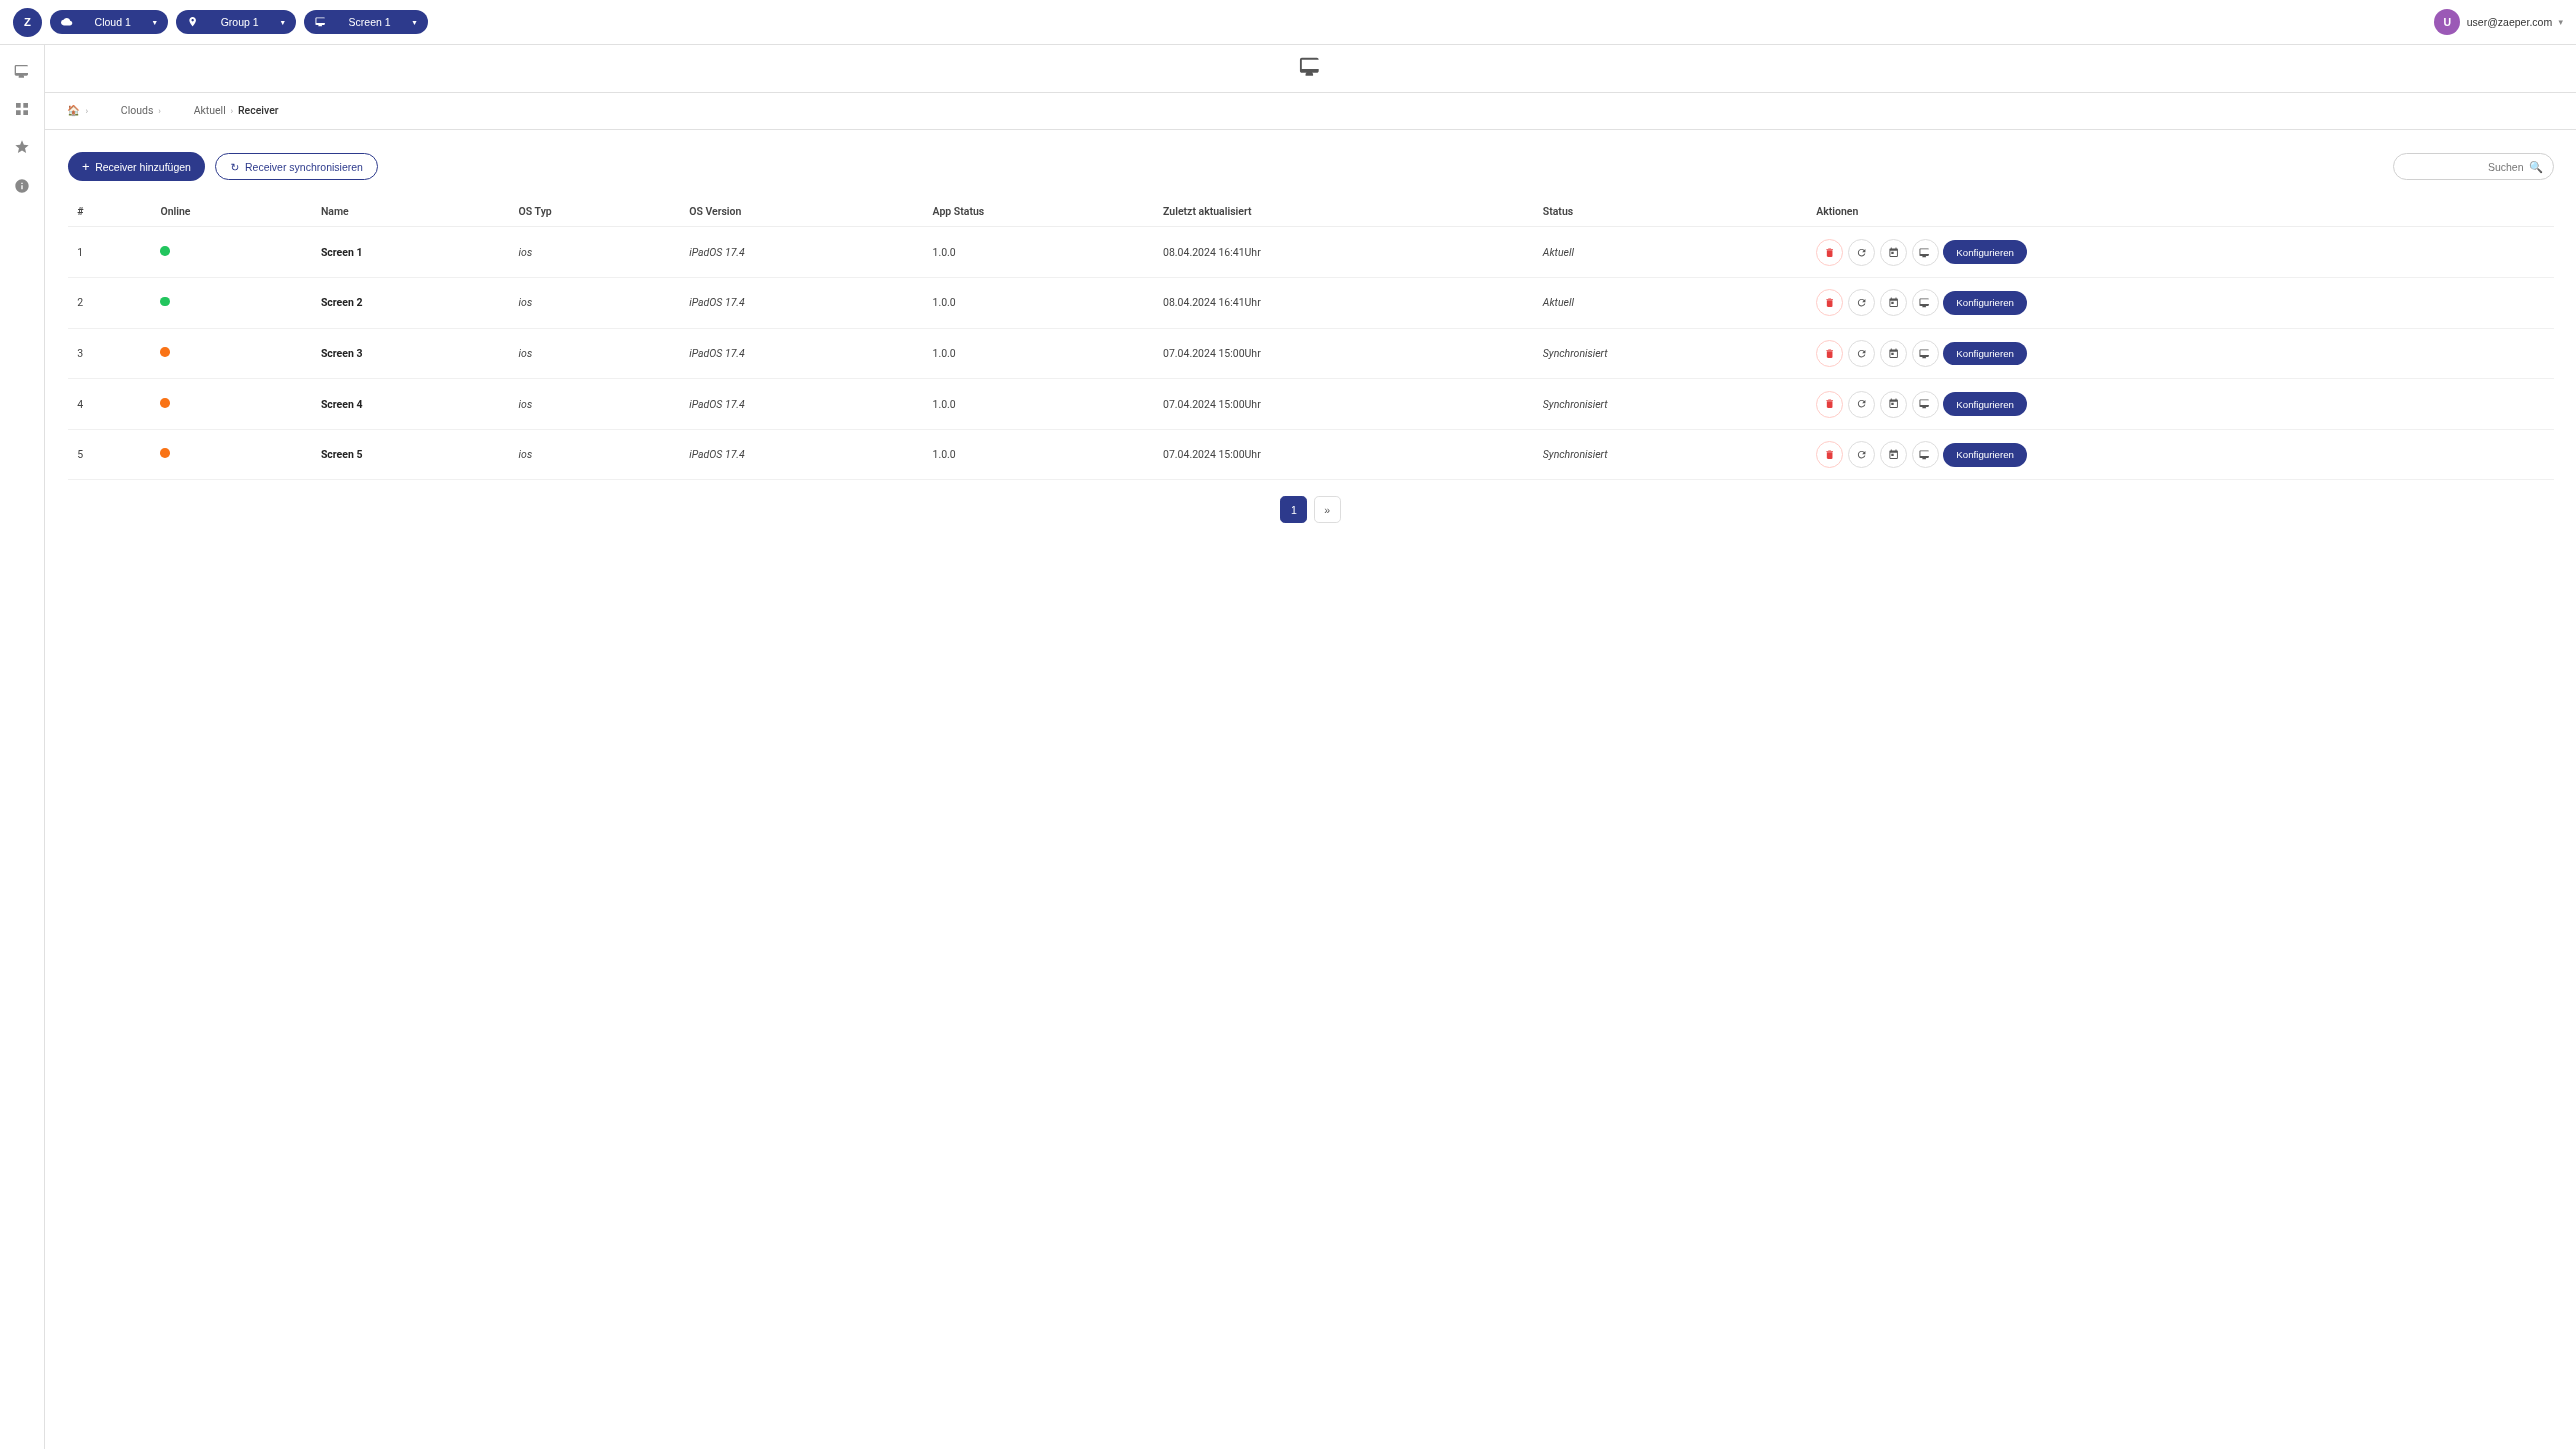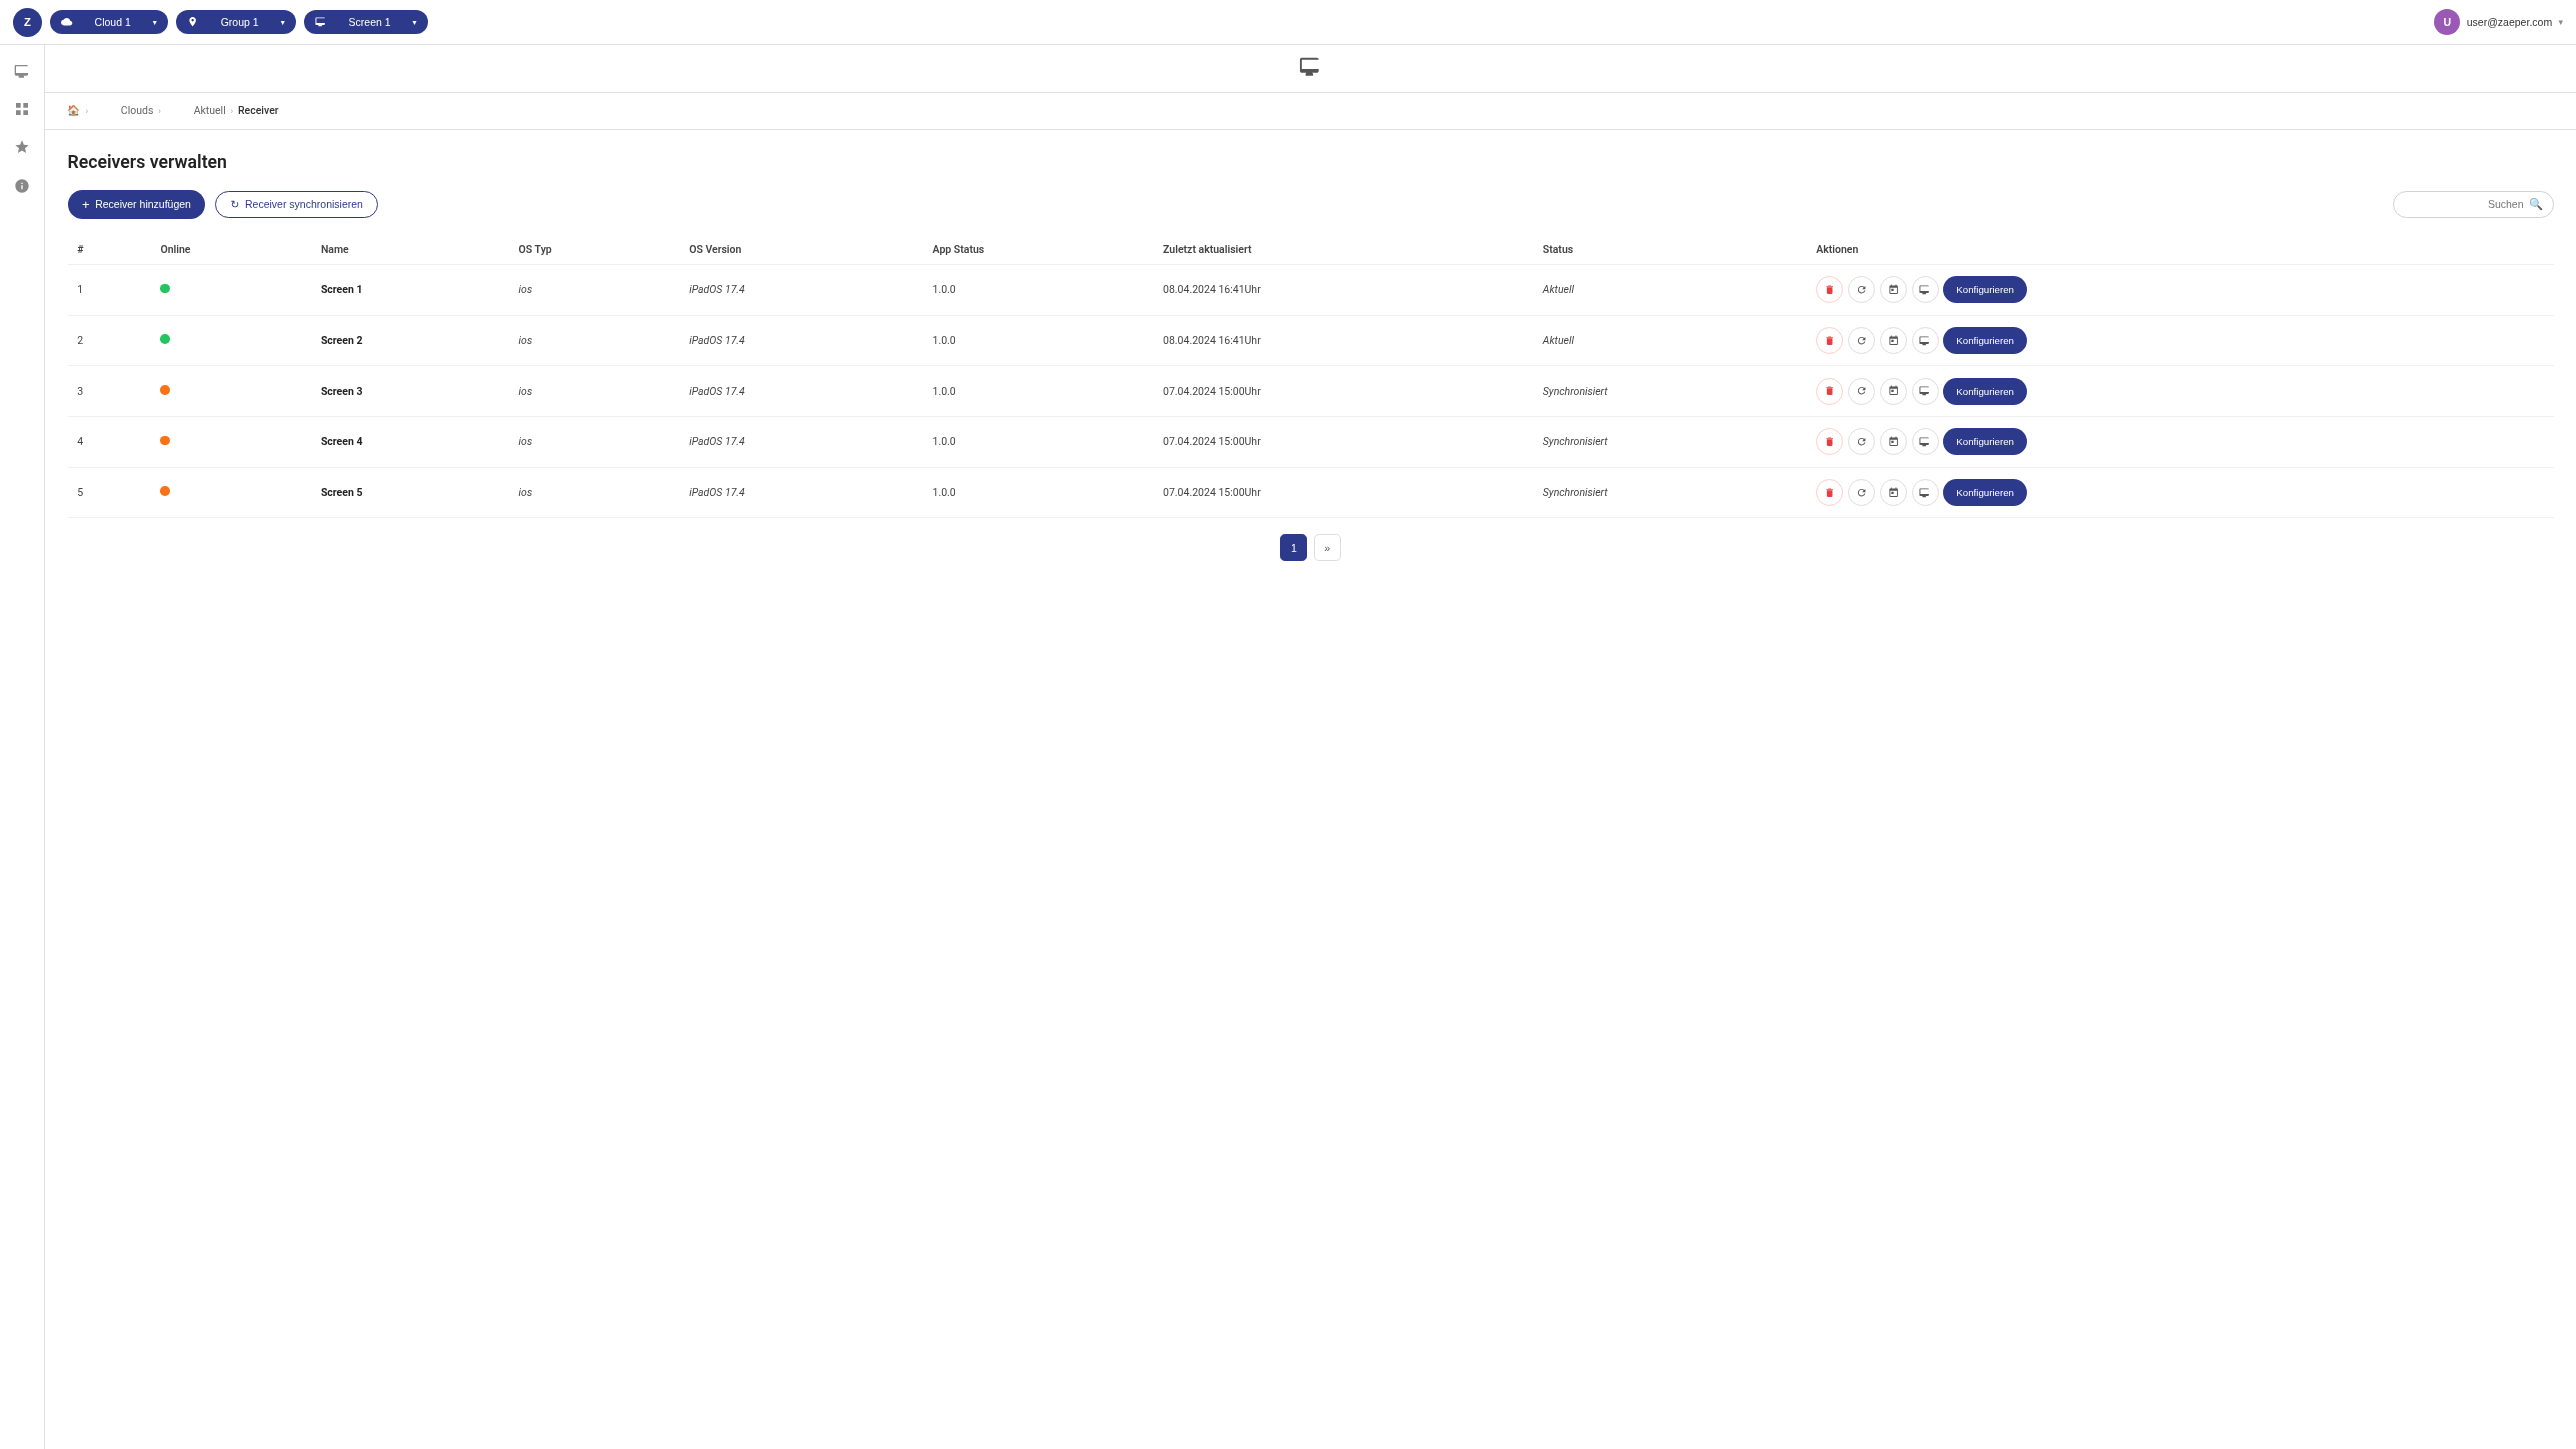--- a/index.html
+++ b/index.html
@@ -204,21 +204,21 @@
       border-radius: 50%;
       display: inline-block;
     }
     .dot-green { background: #22c55e; }
     .dot-orange { background: #f97316; }
 
     .name-bold { font-weight: 700; color: #222; }
 
     
     .action-btns {
-      display: flex; gap: 4.8px;
+      display: flex; align-items: center; gap: 4.8px;
     }
     .icon-btn {
       width: 27px; height: 27px;
       border-radius: 50%;
       border: 1.2px solid #ddd;
       background: #fff;
       display: flex; align-items: center; justify-content: center;
       cursor: pointer;
       font-size: 11.3px;
       color: #555;
@@ -341,21 +341,20 @@
     <span class="breadcrumb-sep">›</span>
     <a href="#">Clouds</a>
     <span class="breadcrumb-sep">›</span>
     <a href="#">Aktuell</a>
     <span class="breadcrumb-sep">›</span>
     <span class="breadcrumb-current">Receiver</span>
   </div>
 
   <div class="page-body">
 
-    <h1 class="page-title">Receivers verwalten</h1>
 
     <div class="action-bar">
       <button class="btn-add">
         <span style="font-size:13px;">+</span>
         <span>Receiver hinzufügen</span>
       </button>
       <button class="btn-sync">
         <span>↻</span>
         <span>Receiver synchronisieren</span>
       </button>

